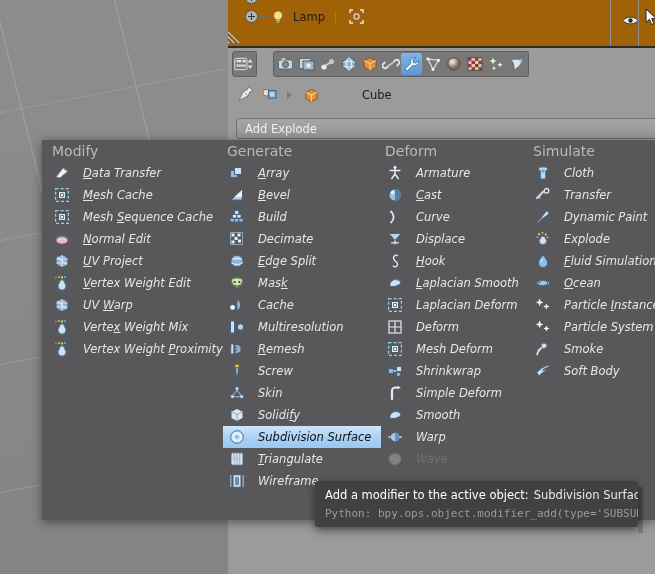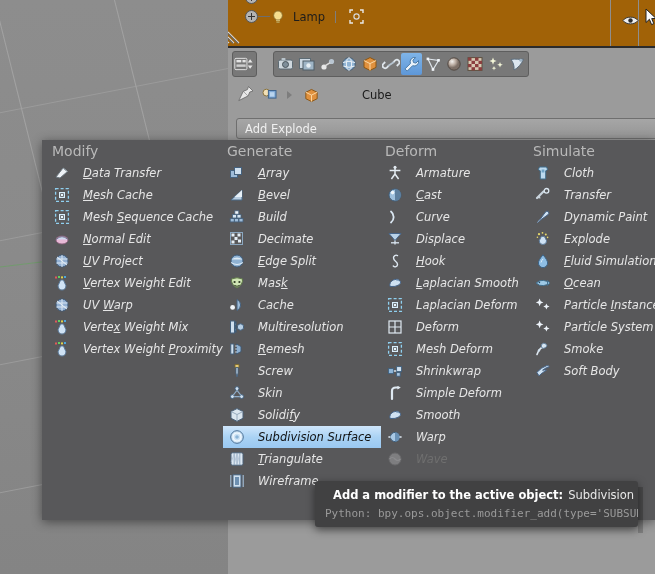--- a/index.html
+++ b/index.html
@@ -131,21 +131,21 @@
   #tooltip{
     position:absolute;left:315px;top:481px;width:323px;height:46px;
     background:#414142;border-radius:3px;
     box-shadow:0 3px 9px rgba(0,0,0,.5);
     overflow:hidden;
   }
   #tooltip .tt1{
     position:absolute;left:10px;top:7px;font-size:11.5px;color:#fff;
     white-space:nowrap;
   }
-  #tooltip .tt1 b{font-weight:bold;margin-left:8px;}
+  #tooltip .tt1 b{font-weight:normal;}
   #tooltip .tt1 .val{font-weight:normal;color:#e8e8e8;margin-left:5px;}
   #tooltip .tt2{
     position:absolute;left:10px;top:26px;font-size:11px;color:#9a9a9a;
     font-family:"DejaVu Sans Mono","Liberation Mono",monospace;
     white-space:nowrap;
   }
   .shadow-r{
     position:absolute;left:638px;top:487px;width:5px;height:46px;
     background:rgba(0,0,0,.18);
   }

